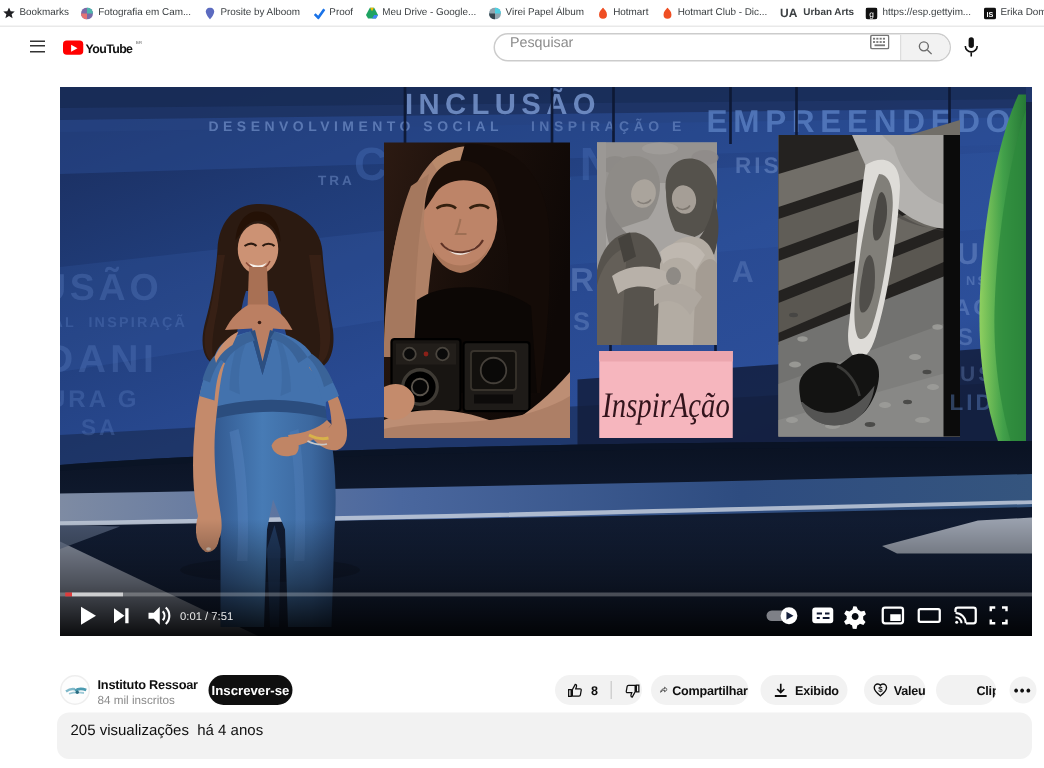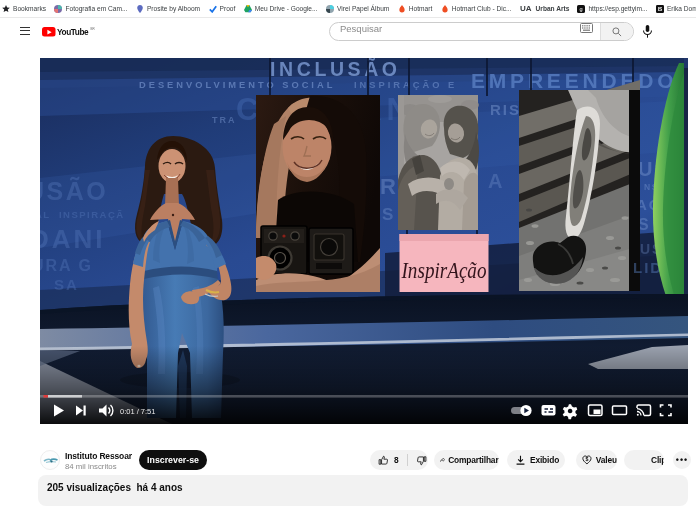--- a/index.html
+++ b/index.html
@@ -19,24 +19,24 @@
 #searchbtn{width:33px;height:17px;border-left:1px solid #ddd;background:#f2f2f2;border-radius:0 9px 9px 0;display:flex;align-items:center;justify-content:center}
 #mic{position:absolute;left:626px;top:6px}
 
 #video{position:absolute;left:40px;top:58px;width:648px;height:306px;background:#17244a}
 
 #title{position:absolute;left:40px;top:427px;font-size:13.5px;font-weight:bold;color:#0f0f0f;letter-spacing:1.35px}
 #chrow{position:absolute;left:40px;top:450px;width:648px;height:21px}
 #avatar{position:absolute;left:0;top:0;width:20px;height:20px;border-radius:50%;background:#fdfdfd;border:1px solid #eee;overflow:hidden}
 #chname{position:absolute;left:25px;top:0.5px;font-size:8.5px;font-weight:bold;color:#0f0f0f;letter-spacing:-0.15px}
 #chsubs{position:absolute;left:25px;top:11.5px;font-size:7.8px;color:#8a8a8a}
-#subbtn{position:absolute;left:99px;top:0;width:68px;height:20px;background:#0f0f0f;border-radius:10px;color:#fff;font-size:8.8px;font-weight:bold;text-align:center;line-height:20px}
+#subbtn{position:absolute;left:99px;top:0;width:56px;height:20px;background:#0f0f0f;border-radius:10px;color:#fff;font-size:8.8px;font-weight:bold;text-align:center;line-height:20px}
 .pill{position:absolute;top:0;height:20px;background:#f2f2f2;border-radius:10px;display:flex;align-items:center;color:#0f0f0f;font-size:8.4px;font-weight:bold;letter-spacing:-0.15px;overflow:hidden}
 #descbox{position:absolute;left:38px;top:475px;width:650px;height:31px;background:#f2f2f2;border-radius:8px;font-size:10px;color:#0f0f0f;padding:7px 0 0 9px}
-#descbox .l1{font-weight:bold}
+#descbox .l1{font-weight:normal}
 #descbox .l2{margin-top:2px;font-weight:normal}
 #descbox .l2 b{font-weight:bold}
 </style>
 </head>
 <body>
 <div id="page">
 
 <div id="bmbar">
   <span class="bm" style="margin-left:2px"><svg class="ic" viewBox="0 0 10 10">
           <path d="M5 0l1.4 3.1 3.4.3-2.6 2.2.8 3.3L5 7.1 2 8.9l.8-3.3L.2 3.4l3.4-.3z" fill="#202124"></path>

